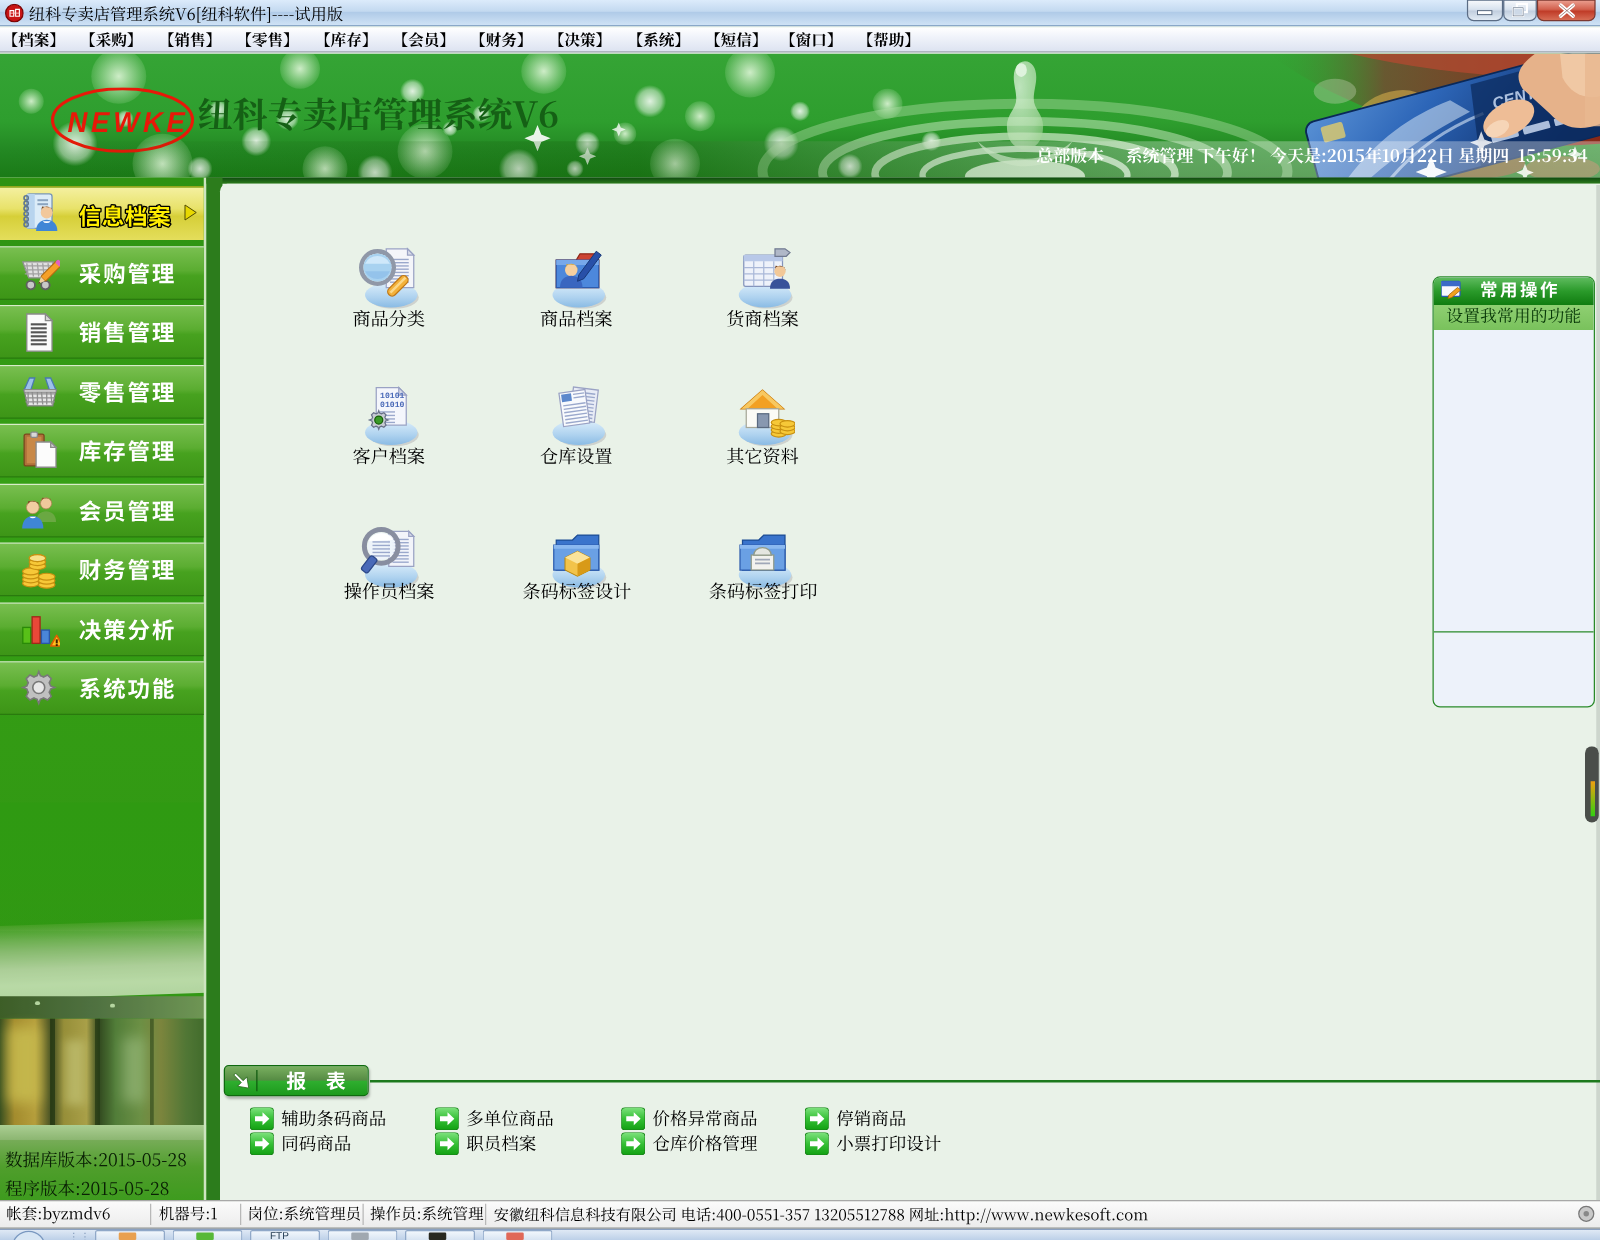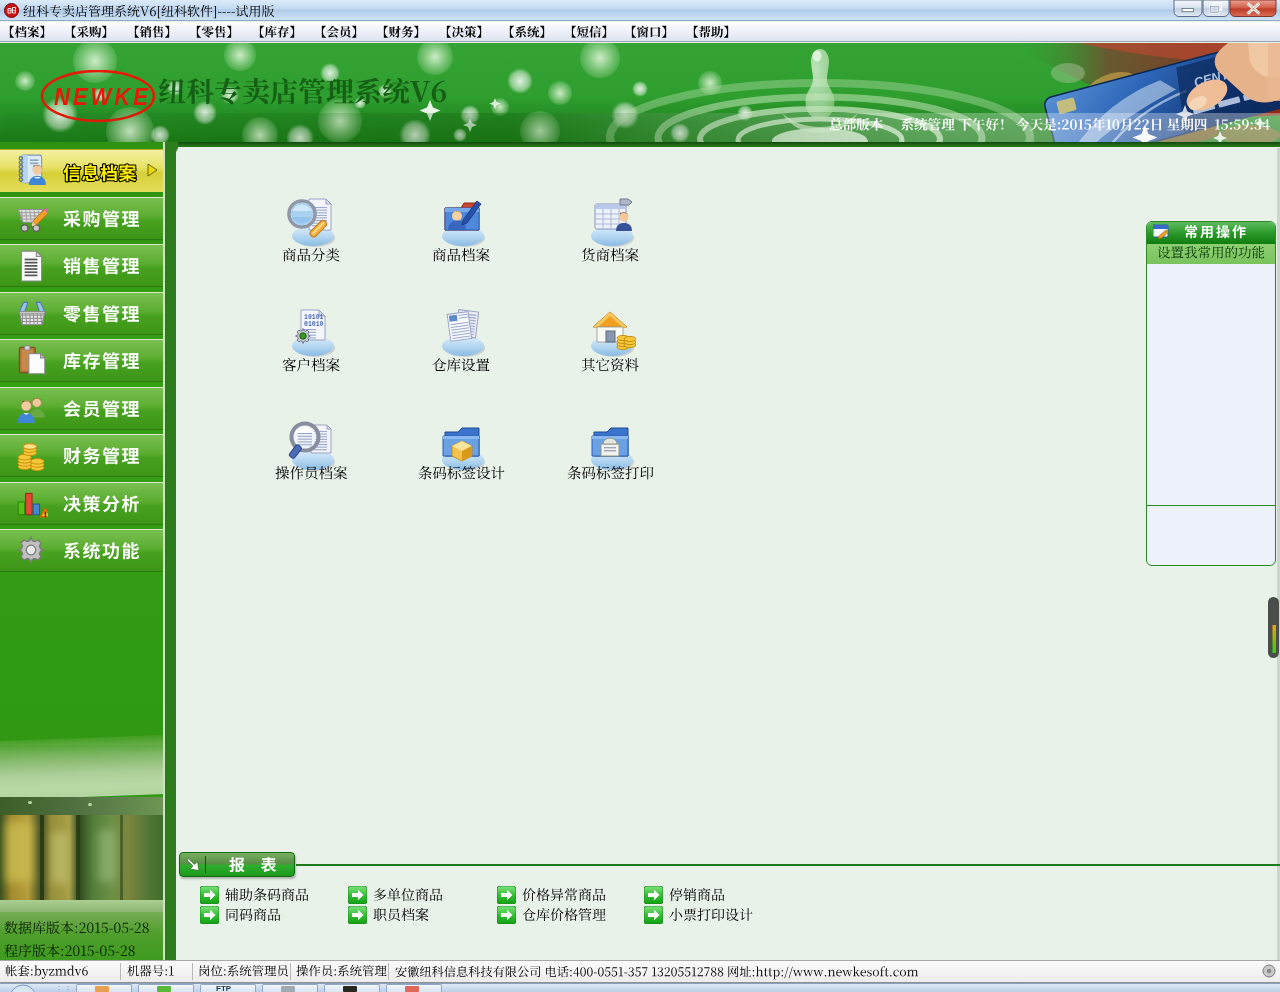--- a/index.html
+++ b/index.html
@@ -1353,13 +1353,13 @@
     <div style="left:95px;top:986px;width:14px;height:6px;background:#e8a050;border-radius:1px"></div>
     <div style="left:138px;top:984px;width:56px;height:8px;background:linear-gradient(180deg,#f2f7fc,#d8e4f2);border:1px solid #90a8c8;border-bottom:none;border-radius:2px 2px 0 0"></div>
     <div style="left:157px;top:986px;width:14px;height:6px;background:#58b838;border-radius:1px"></div>
     <div style="left:200px;top:984px;width:56px;height:8px;background:linear-gradient(180deg,#f2f7fc,#d8e4f2);border:1px solid #90a8c8;border-bottom:none;border-radius:2px 2px 0 0"></div>
     <div style="left:262px;top:984px;width:56px;height:8px;background:linear-gradient(180deg,#f2f7fc,#d8e4f2);border:1px solid #90a8c8;border-bottom:none;border-radius:2px 2px 0 0"></div>
     <div style="left:281px;top:986px;width:14px;height:6px;background:#a0a8b0;border-radius:1px"></div>
     <div style="left:324px;top:984px;width:56px;height:8px;background:linear-gradient(180deg,#f2f7fc,#d8e4f2);border:1px solid #90a8c8;border-bottom:none;border-radius:2px 2px 0 0"></div>
     <div style="left:343px;top:986px;width:14px;height:6px;background:#282820;border-radius:1px"></div>
     <div style="left:386px;top:984px;width:56px;height:8px;background:linear-gradient(180deg,#f2f7fc,#d8e4f2);border:1px solid #90a8c8;border-bottom:none;border-radius:2px 2px 0 0"></div>
     <div style="left:405px;top:986px;width:14px;height:6px;background:#e06858;border-radius:1px"></div>
-    <div style="left:216px;top:984px;width:30px;height:8px;font-family:'Liberation Sans';font-size:8px;font-weight:bold;color:#203850">FTP</div>
+    <div style="left:216px;top:984px;width:30px;height:8px;font-family:'Liberation Sans';font-size:8px;font-weight:normal;color:#203850">FTP</div>
   </div>
 </body></html>

